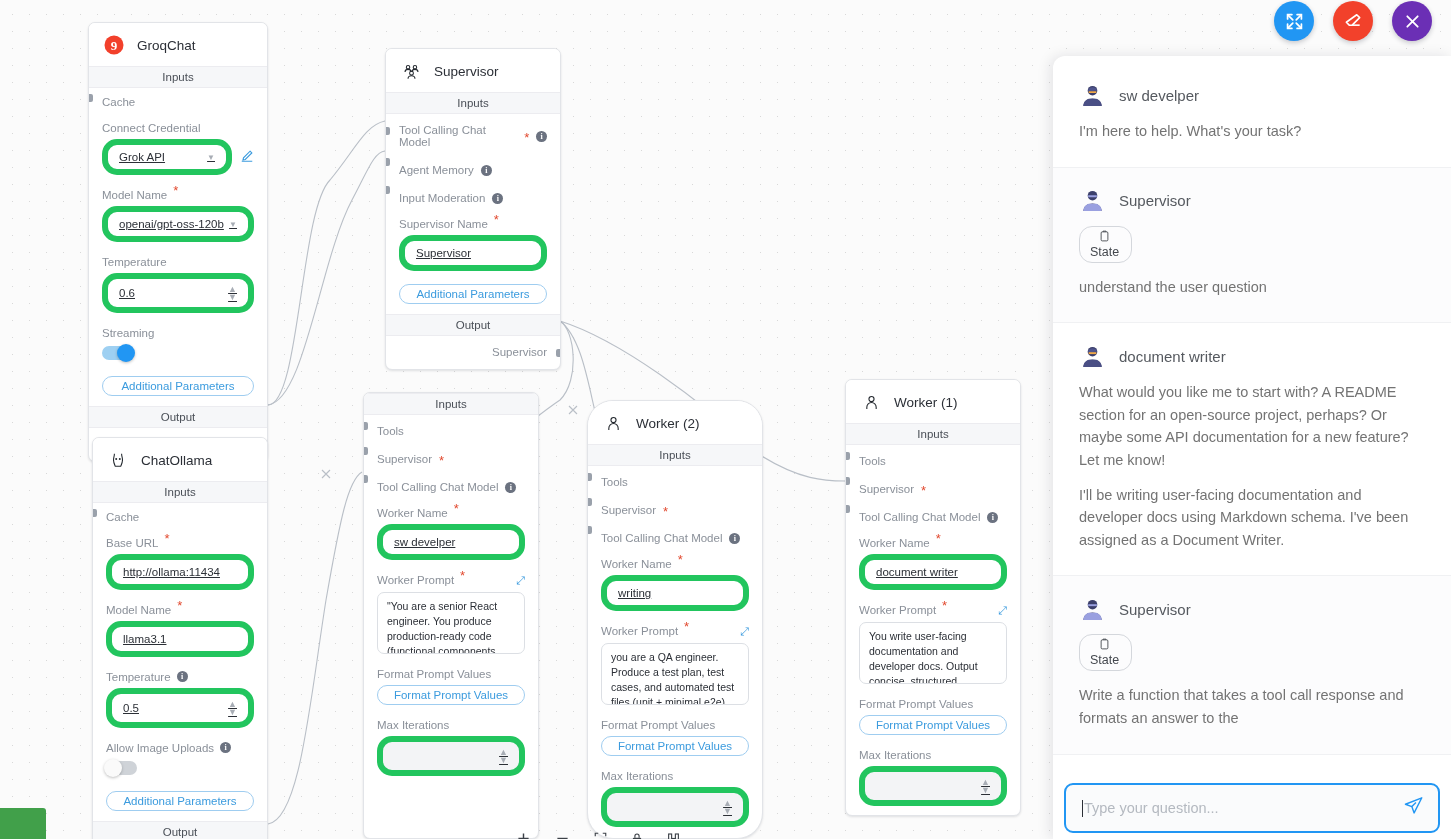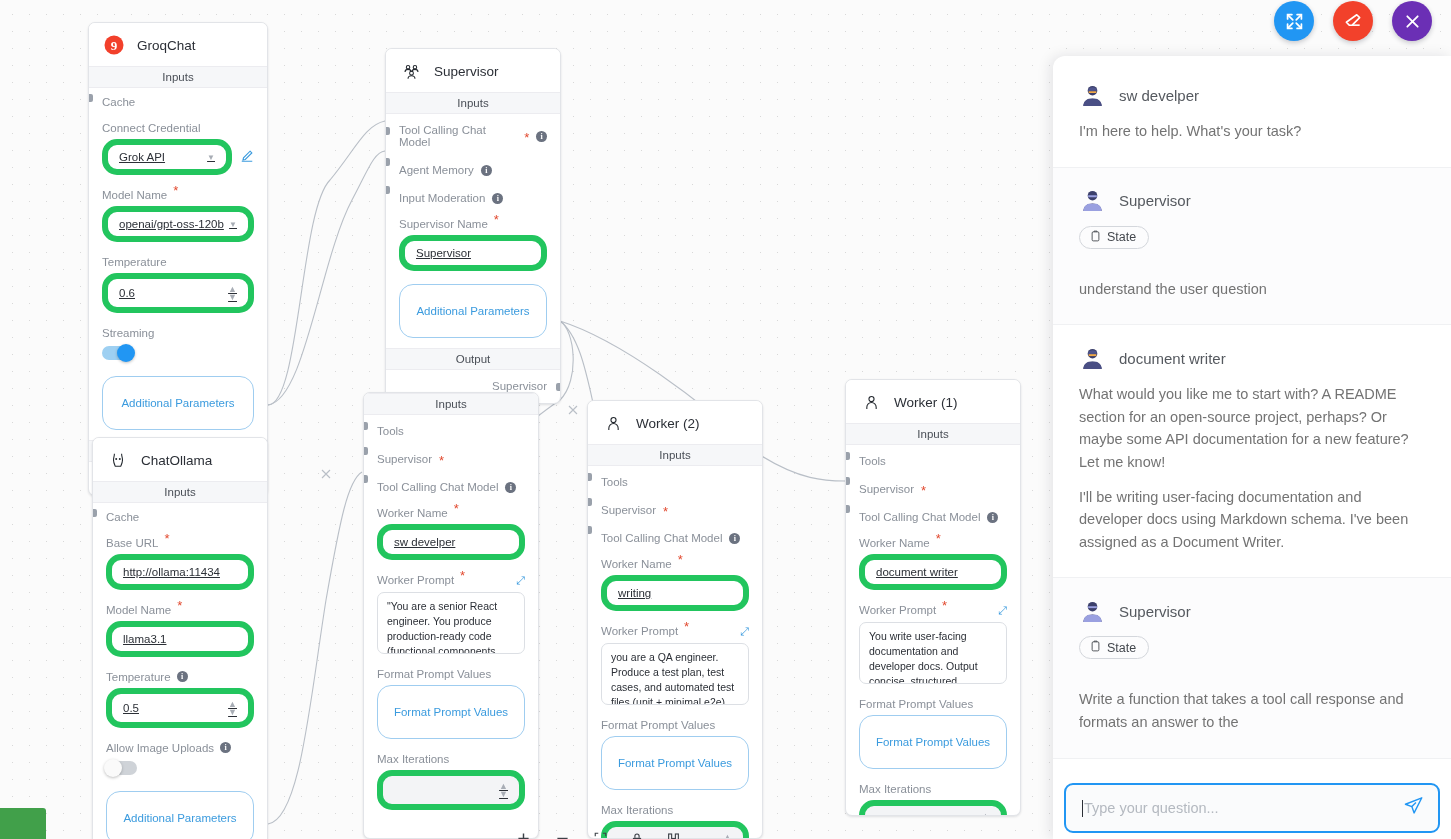--- a/index.html
+++ b/index.html
@@ -134,21 +134,21 @@
     font-family: "Liberation Sans", sans-serif;
   }
 
   .btn-outline {
     display: block; width: 100%;
     border: 1px solid #9fcdf0;
     background: #fff;
     color: #3b9bde;
     font-size: 11.5px;
     border-radius: 14px;
-    padding: 20px 0;
+    padding: 3px 0;
     text-align: center;
     font-family: "Liberation Sans", sans-serif;
   }
 
   .toggle {
     width: 31px; height: 14px; border-radius: 8px;
     position: relative; margin-top: 7px;
   }
   .toggle.on  { background: #9ed0f2; }
   .toggle.off { background: #cfd3d8; }
@@ -200,27 +200,28 @@
     border-bottom: 1px solid #f0f1f3;
   }
   .msg.alt { background: #fcfcfd; }
   .msg-head { display: flex; align-items: center; gap: 14px; margin-bottom: 12px; }
   .avatar {
     width: 26px; height: 26px; flex: 0 0 26px;
     display: flex; align-items: center; justify-content: center;
   }
   .msg-name { font-size: 15px; color: #55595f; }
   .state-badge {
-    display: inline-flex; align-items: center; gap: 6px;
+    display: inline-flex; align-items: center; 
     border: 1px solid #d4d7dc;
     border-radius: 13px;
     padding: 3px 12px 3px 10px;
     font-size: 12.5px;
     color: #44484e;
-    margin-bottom: 29px;
+    margin-bottom: 13px;
+    flex-direction: column;
   }
   .msg-text {
     font-size: 14.5px;
     line-height: 1.56;
     color: #737373;
   }
   .msg-text p + p { margin-top: 12px; }
 
   #chat-input-wrap {
     position: absolute; left: 11px; right: 11px; bottom: 6px;
@@ -490,21 +491,21 @@
         <div class="field-label">
           <span>Max Iterations</span>
         </div>
         <div class="inp num disabled">
           <span></span>
           <span class="spin">▲<br>▼</span>
         </div>
       </div>
     </div>
 
-    <div class="node" style="left:587px; top:400px; width:176px; height:439px;">
+    <div class="node" style="left:587px; top:400px; width:176px; height:439px;border-radius:26px;">
       <div class="node-head">
         <span class="nh-icon">
           <svg width="17" height="17" viewBox="0 0 20 20" fill="none" stroke="#24292f" stroke-width="1.3">
             <circle cx="10" cy="6" r="3"></circle>
               <path d="M4.5 17.5v-2a5.5 5.5 0 0111 0v2"></path>
           </svg>
         </span>
         <span class="nh-title">Worker (2)</span>
       </div>
       <div class="section-bar">Inputs</div>

